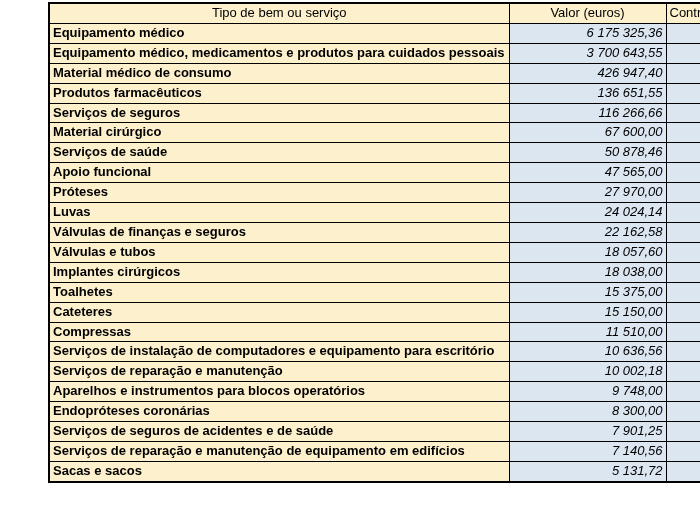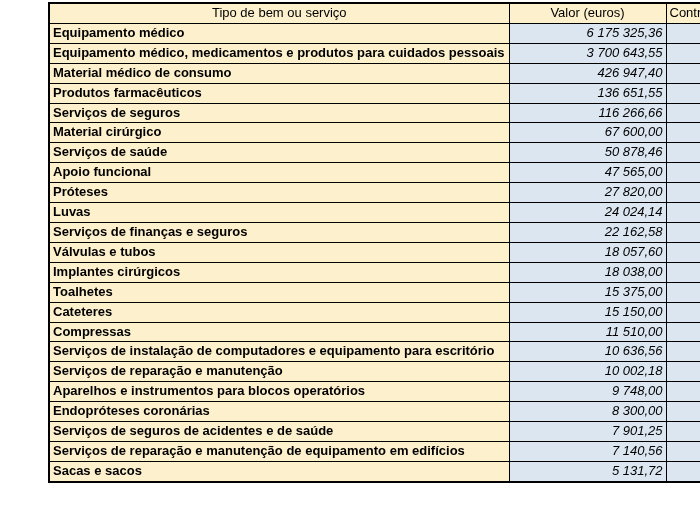--- a/index.html
+++ b/index.html
@@ -104,30 +104,30 @@
           <td class="num">50 878,46</td>
           <td class="num">5</td>
         </tr>
         <tr>
           <td class="cat">Apoio funcional</td>
           <td class="num">47 565,00</td>
           <td class="num">1</td>
         </tr>
         <tr>
           <td class="cat">Próteses</td>
-          <td class="num">27 820,00</td>
+          <td class="num">27 970,00</td>
           <td class="num">3</td>
         </tr>
         <tr>
           <td class="cat">Luvas</td>
           <td class="num">24 024,14</td>
           <td class="num">1</td>
         </tr>
         <tr>
-          <td class="cat">Serviços de finanças e seguros</td>
+          <td class="cat">Válvulas de finanças e seguros</td>
           <td class="num">22 162,58</td>
           <td class="num">1</td>
         </tr>
         <tr>
           <td class="cat">Válvulas e tubos</td>
           <td class="num">18 057,60</td>
           <td class="num">1</td>
         </tr>
         <tr>
           <td class="cat">Implantes cirúrgicos</td>

